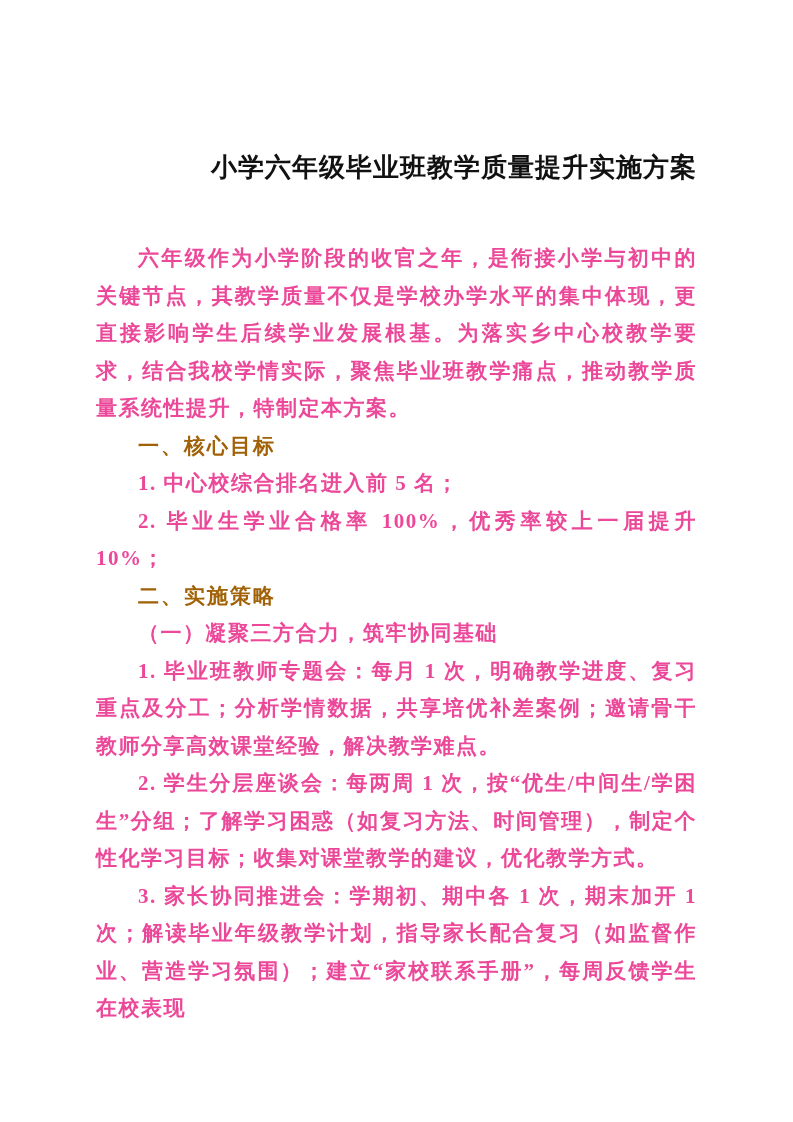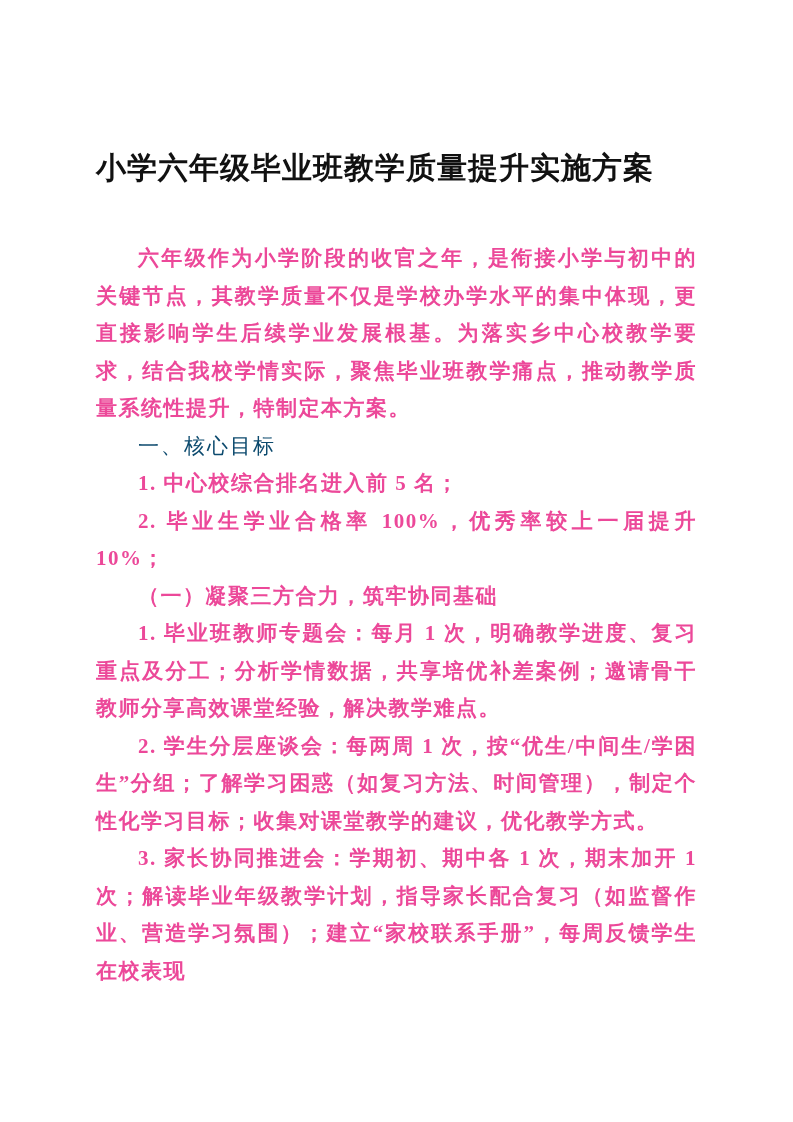--- a/index.html
+++ b/index.html
@@ -15,45 +15,45 @@
     overflow: hidden;
     margin: 0 auto;
   }
   .content {
     position: absolute;
     left: 96px;
     top: 148px;
     width: 601px;
   }
   .doc-title {
-    font-size: 30px;
+    font-size: 26px;
     font-weight: 700;
     line-height: 40px;
-    text-align: left;
+    text-align: right;
     letter-spacing: 1px;
     color: #111111;
     font-family: "Liberation Serif", serif;
   }
   .doc-body {
     margin-top: 52px;
     color: #1c1c1c;
   }
   .para {
     font-size: 21px;
     line-height: 37.5px;
     letter-spacing: 1.5px;
     text-align: justify;
     text-justify: inter-ideograph;
     text-indent: 2em;
     font-weight: 700;
     color: #ec4899;
   }
   .para.heading {
-    font-weight: 400;
-    color: #0c4a6e;
+    font-weight: 700;
+    color: #a16207;
     letter-spacing: 2px;
   }
 </style>
 </head>
 <body>
 
 <div class="page">
   <div class="content">
 
     <h1 class="doc-title">小学六年级毕业班教学质量提升实施方案</h1>
@@ -62,20 +62,21 @@
       <p class="para">六年级作为小学阶段的收官之年，是衔接小学与初中的关键节点，其教学质量不仅是学校办学水平的集中体现，更直接影响学生后续学业发展根基。为落实乡中心校教学要求，结合我校学情实际，聚焦毕业班教学痛点，推动教学质量系统性提升，特制定本方案。</p>
 
       <p class="para heading">一、核心目标</p>
 
 
       <p class="para">1. 中心校综合排名进入前 5 名；</p>
 
       <p class="para">2. 毕业生学业合格率 100%，优秀率较上一届提升 10%；</p>
 
 
+      <p class="para heading">二、实施策略</p>
 
       <p class="para">（一）凝聚三方合力，筑牢协同基础</p>
 
       <p class="para">1. 毕业班教师专题会：每月 1 次，明确教学进度、复习重点及分工；分析学情数据，共享培优补差案例；邀请骨干教师分享高效课堂经验，解决教学难点。</p>
 
       <p class="para">2. 学生分层座谈会：每两周 1 次，按“优生/中间生/学困生”分组；了解学习困惑（如复习方法、时间管理），制定个性化学习目标；收集对课堂教学的建议，优化教学方式。</p>
 
       <p class="para">3. 家长协同推进会：学期初、期中各 1 次，期末加开 1 次；解读毕业年级教学计划，指导家长配合复习（如监督作业、营造学习氛围）；建立“家校联系手册”，每周反馈学生在校表现</p>
     </div>
 

